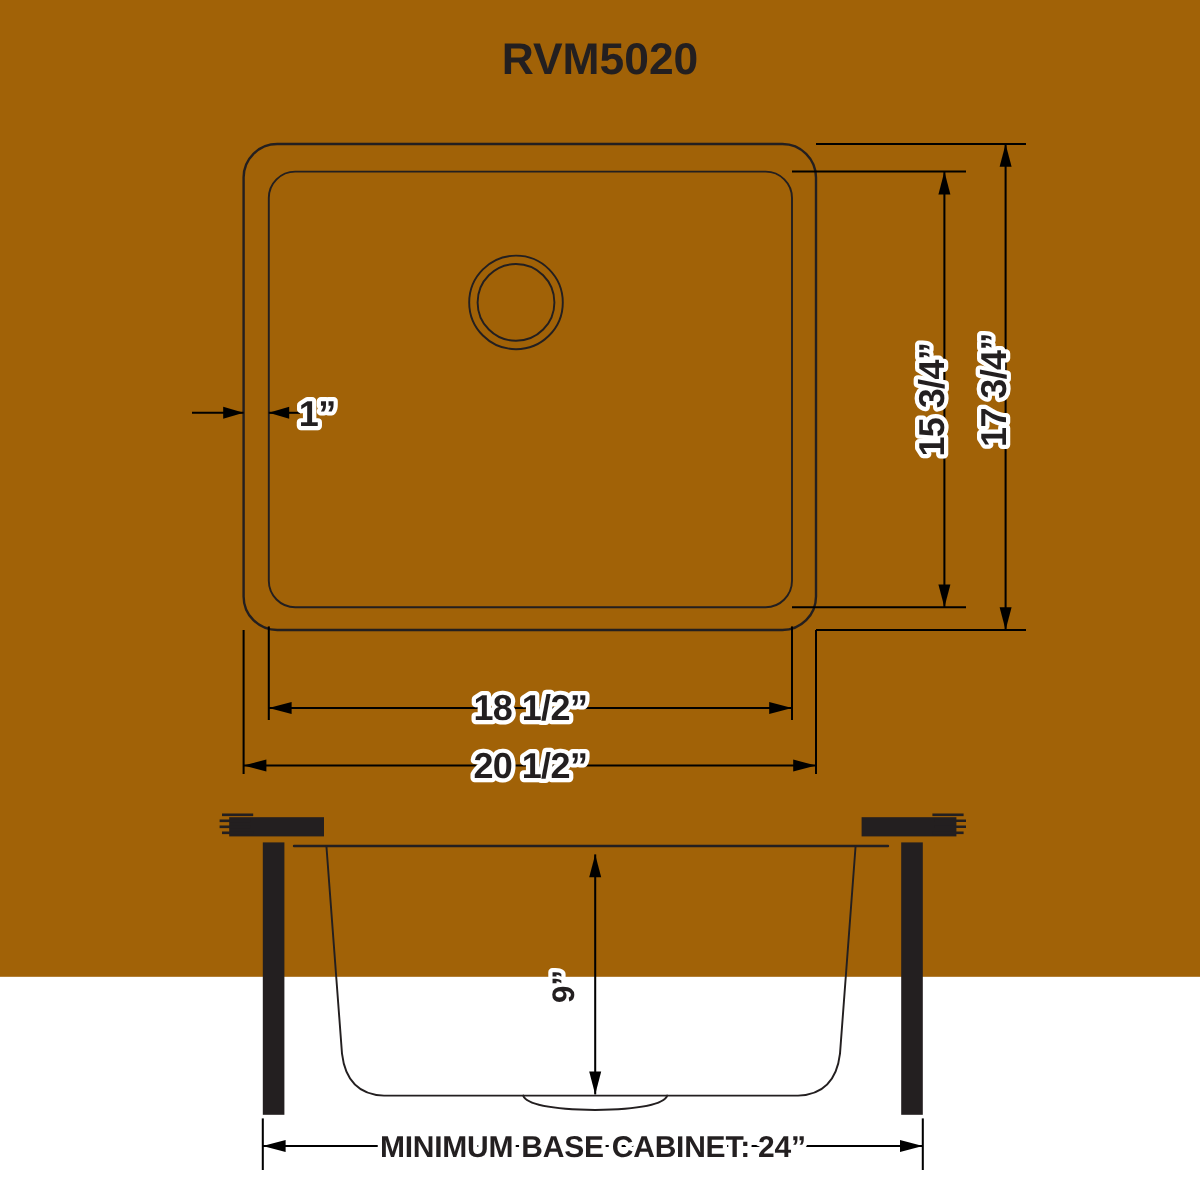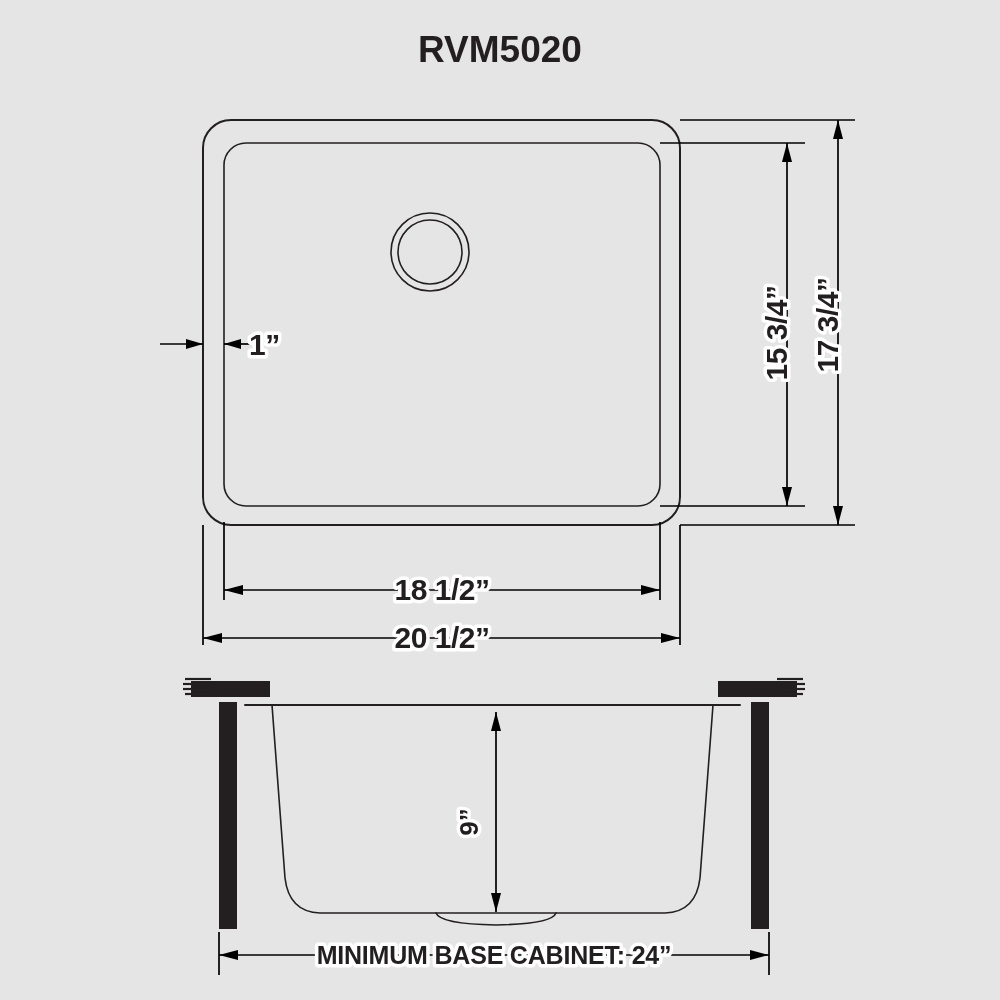--- a/index.html
+++ b/index.html
@@ -9,22 +9,22 @@
   }
   body {
     width: 1000px;
     height: 1000px;
     font-family: "Liberation Sans", sans-serif;
     overflow: hidden;
   }
   #sheet {
     position: relative;
     width: 1000px;
-    height: 1000px;
-    background: #e5e5e5;
+    height: 814px;
+    background: #a16207;
   }
   svg.drawing {
     position: absolute;
     top: 0;
     left: 0;
     width: 1000px;
     height: 1000px;
     display: block;
   }
   .outline {

